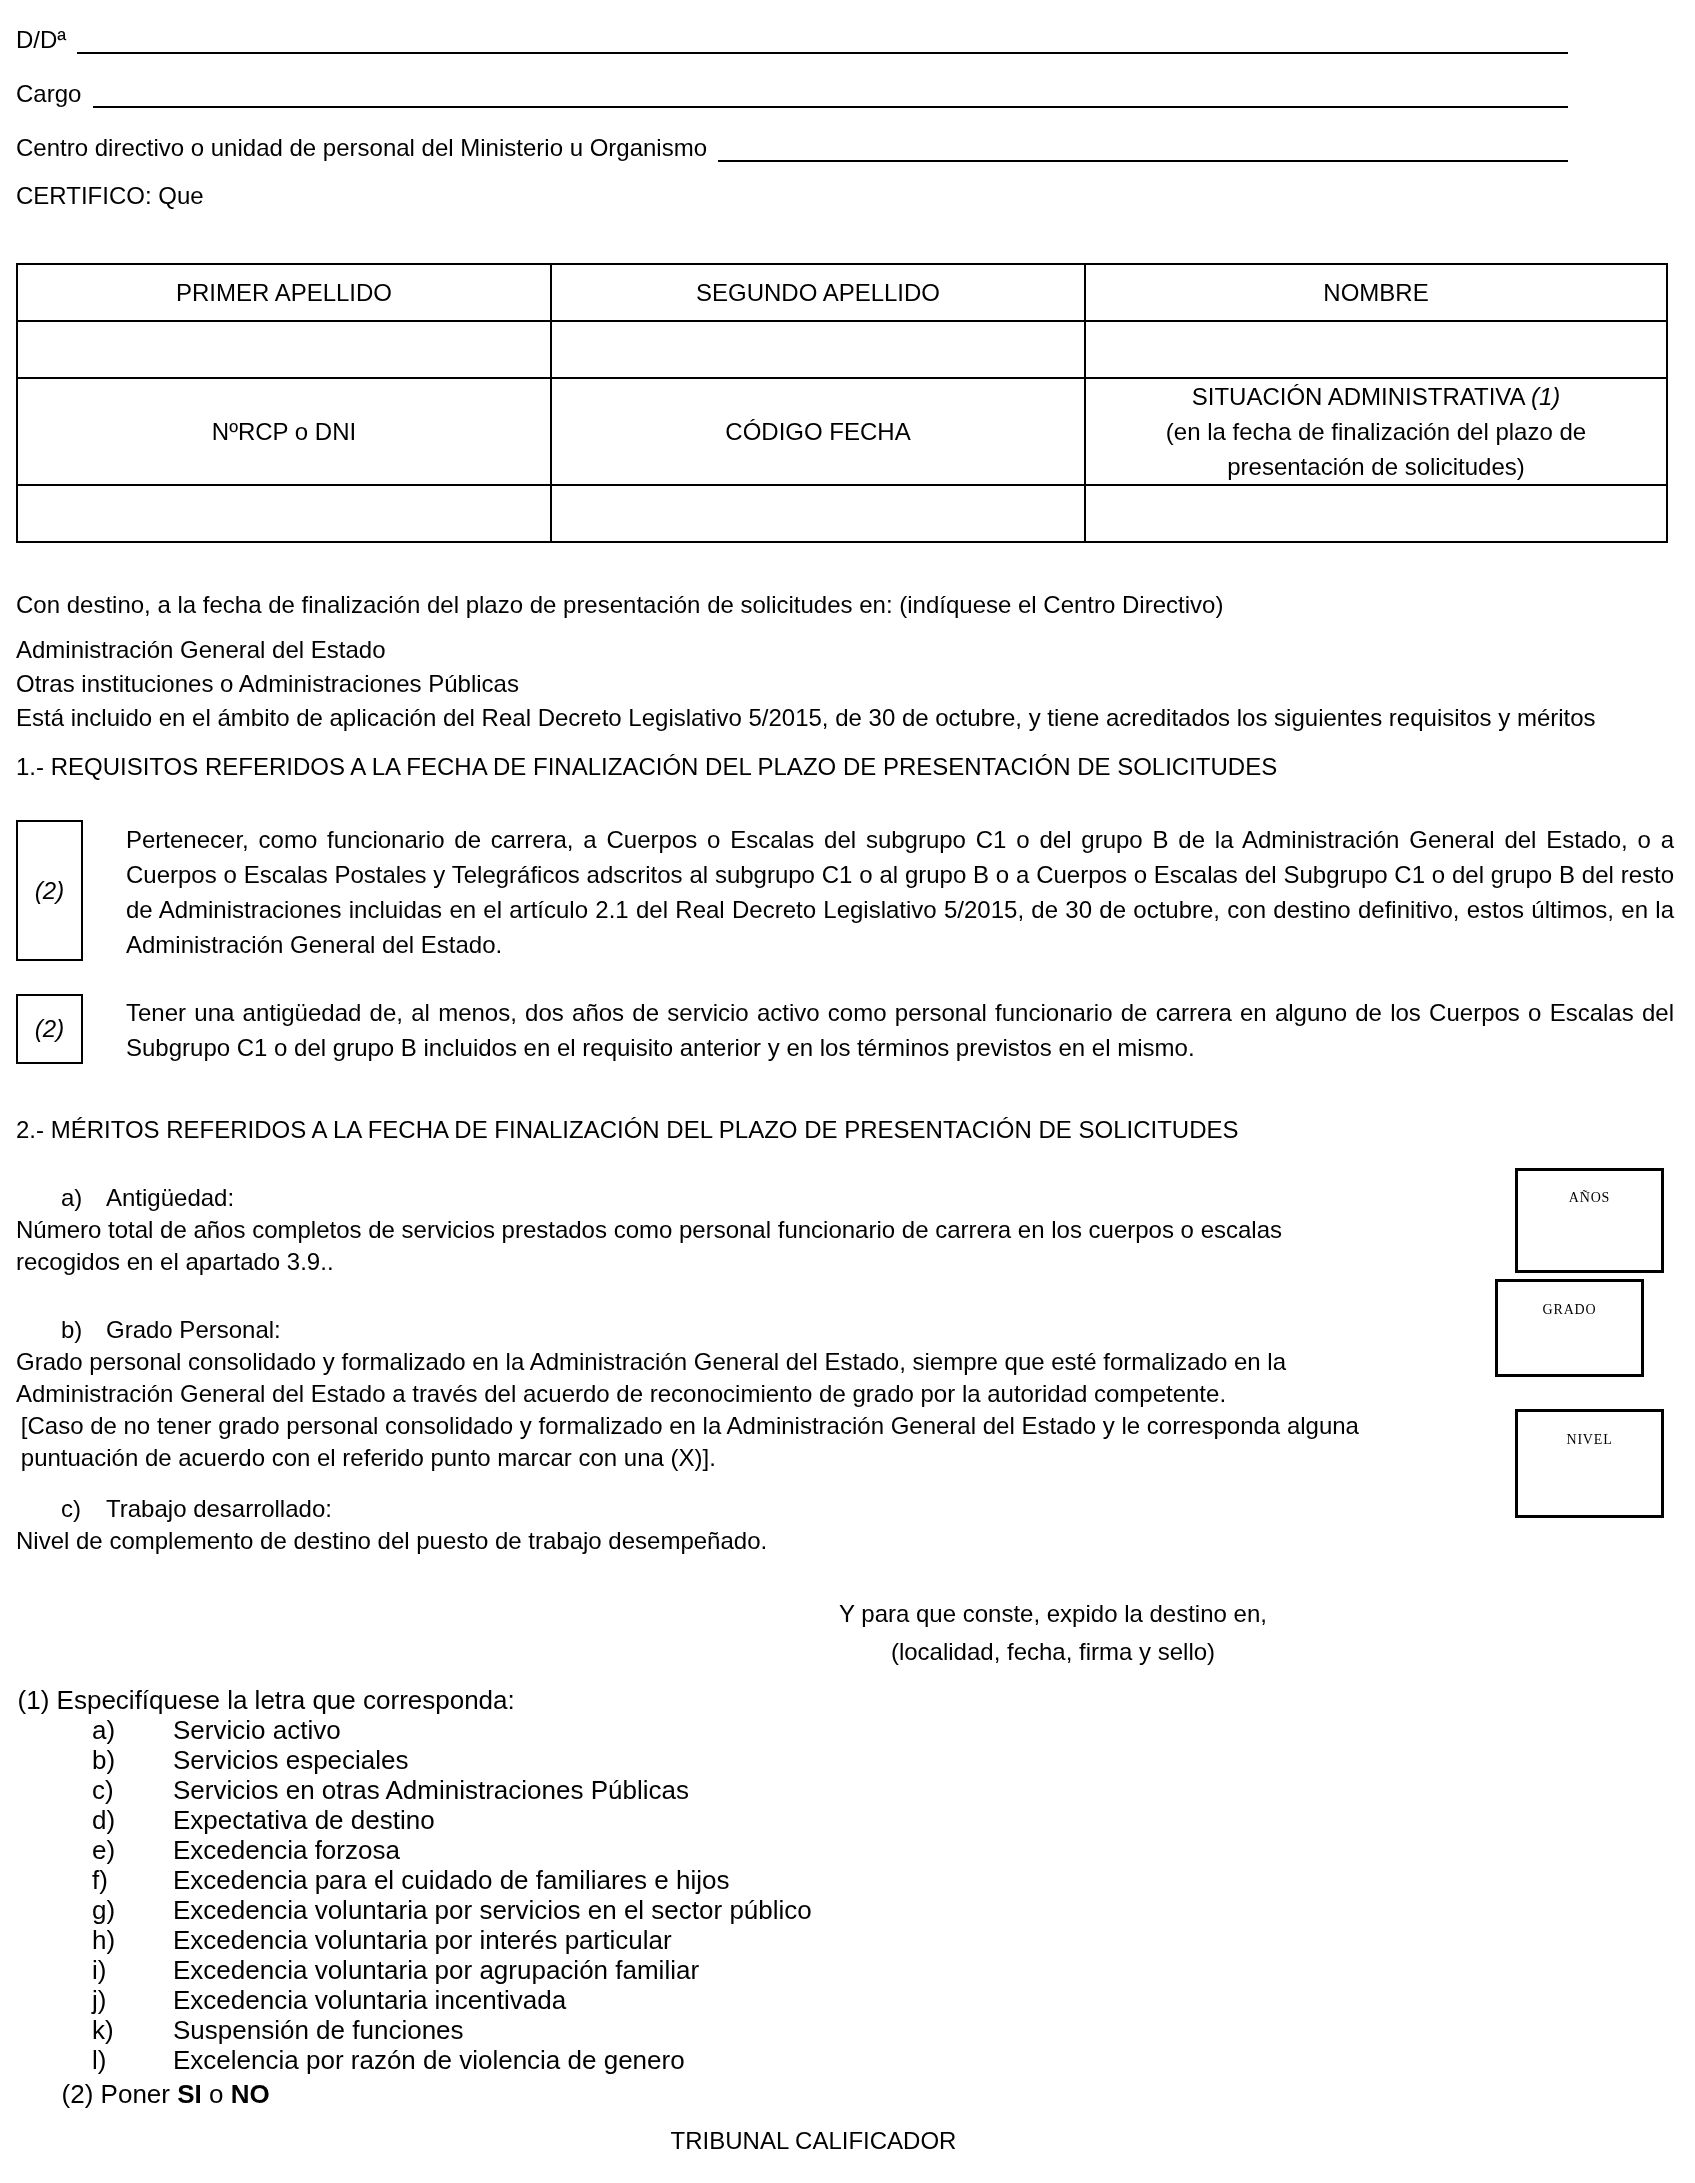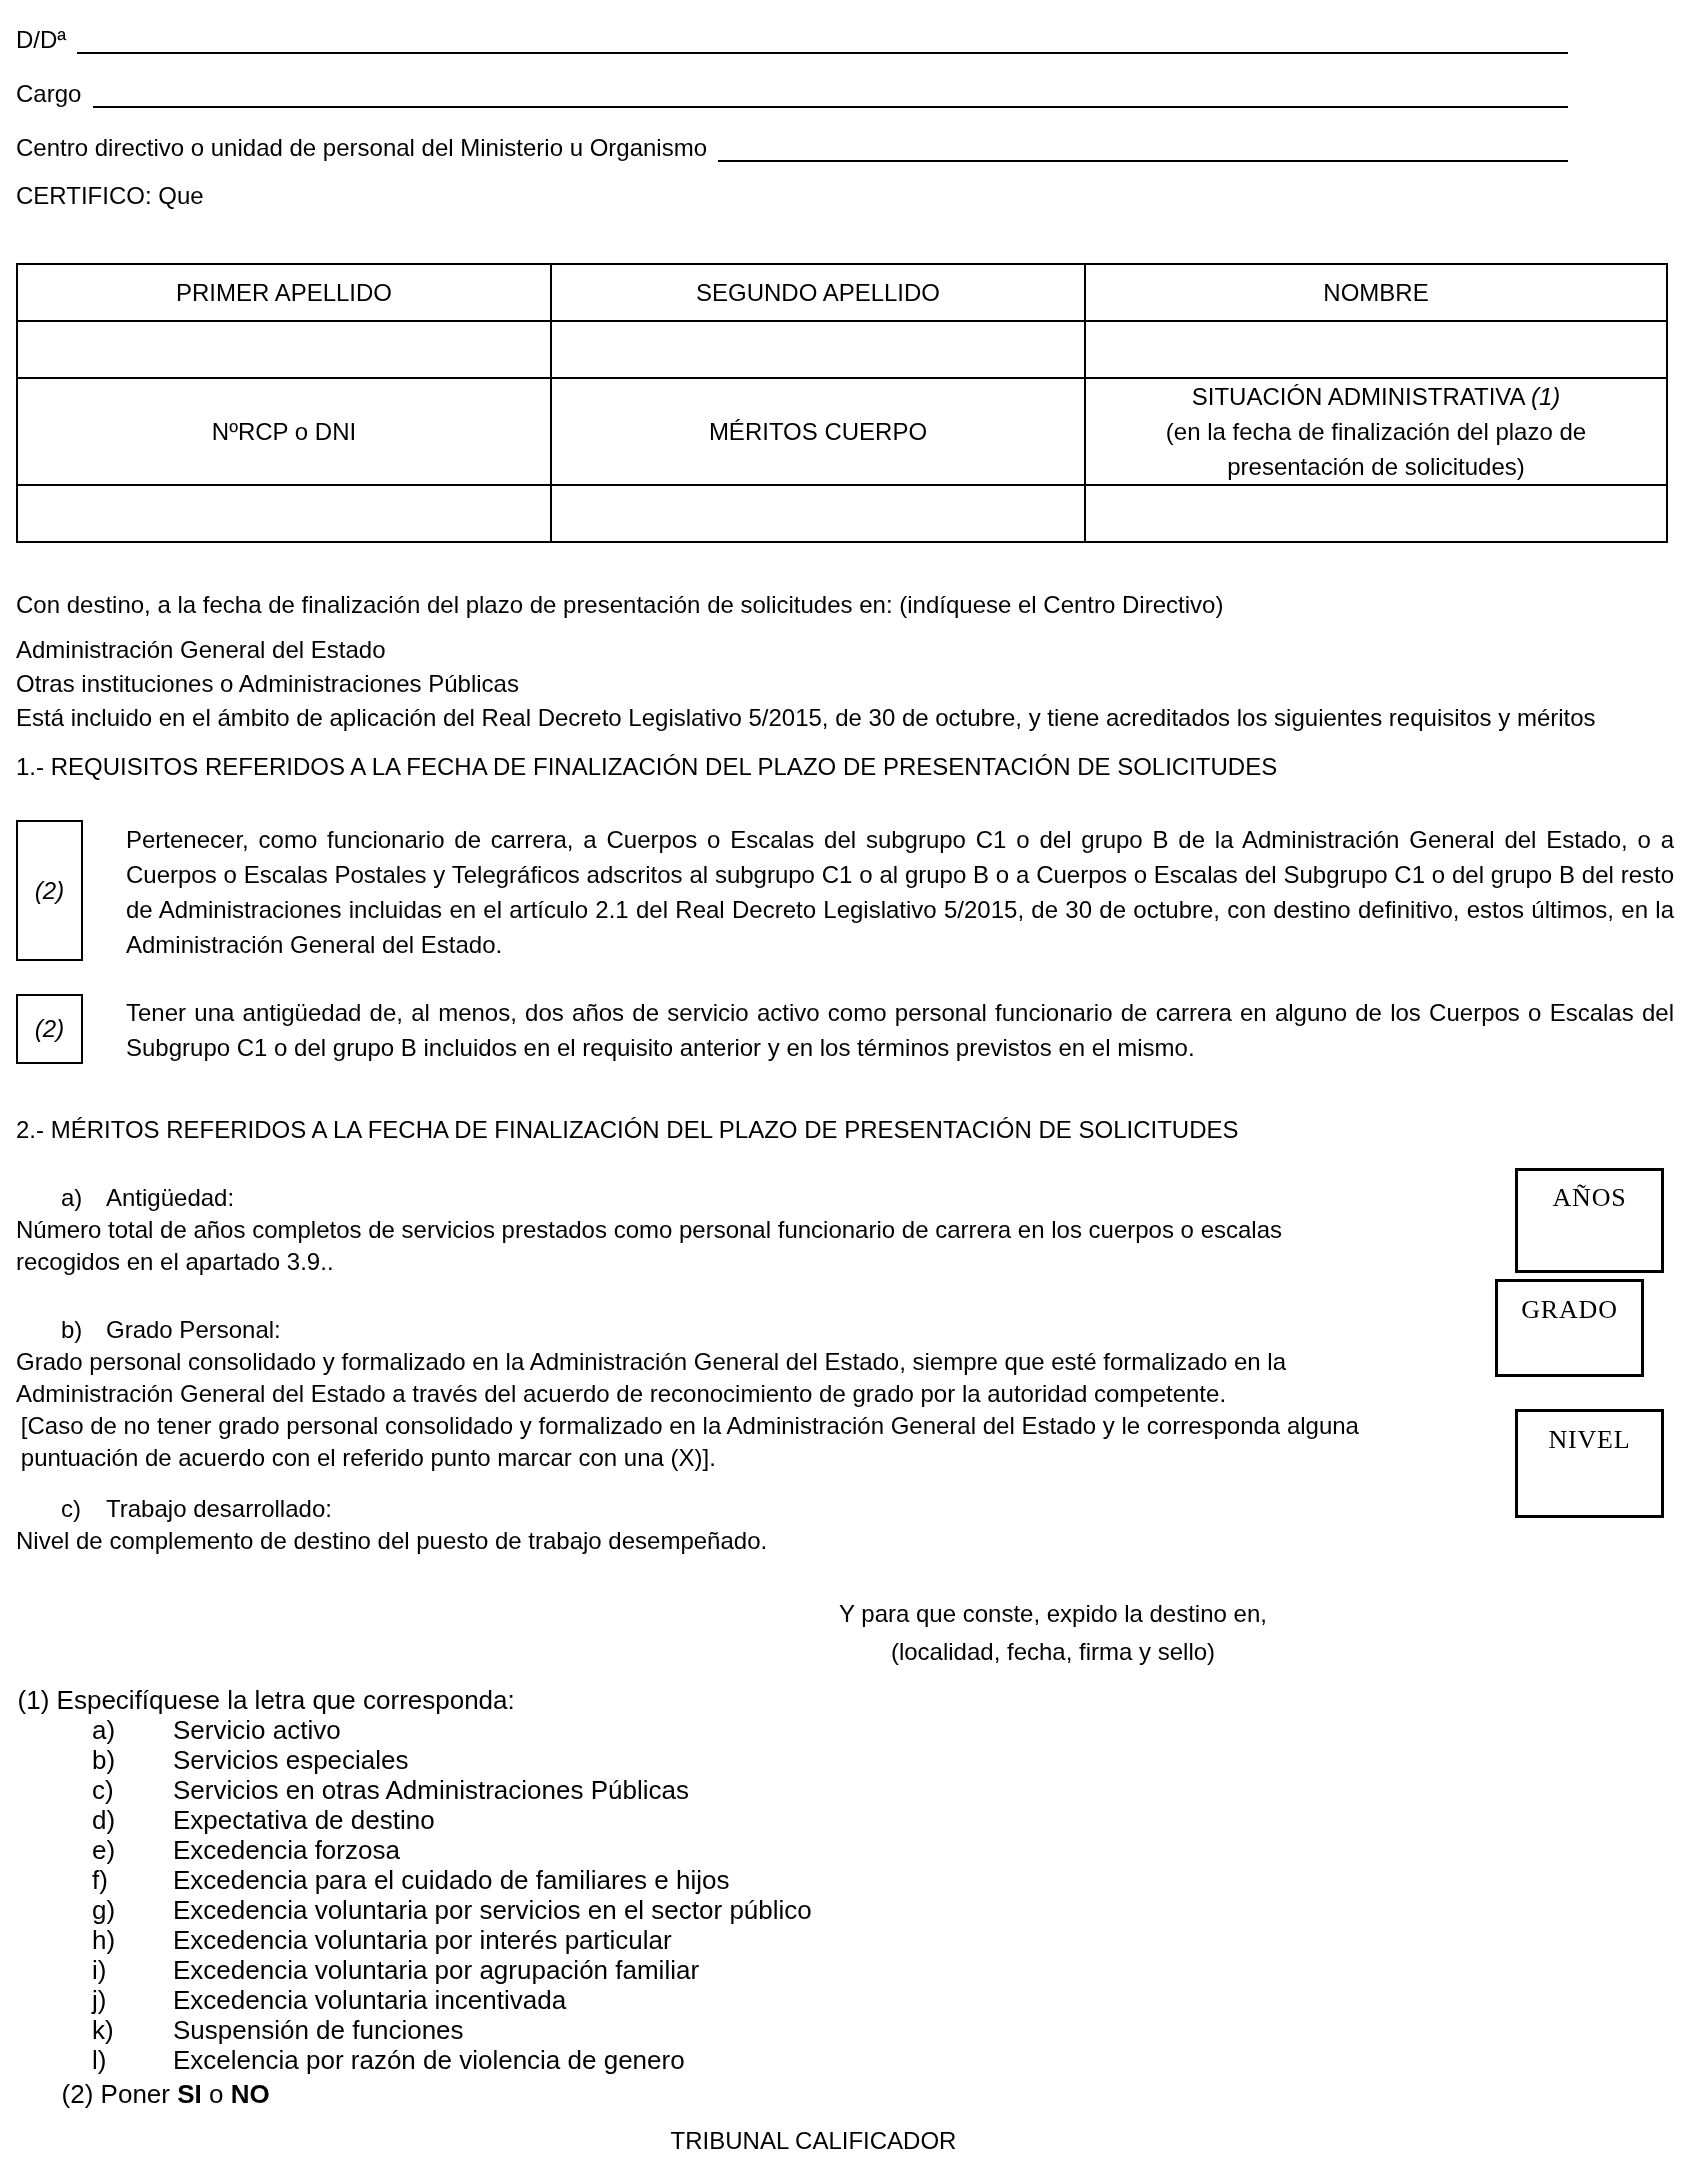--- a/index.html
+++ b/index.html
@@ -48,21 +48,21 @@
   .merits { position: relative; }
   .merit-head { padding-left: 45px; line-height: 32px; }
   .merit-letter { display: inline-block; width: 45px; }
   .merit-text { width: 1364px; line-height: 32px; }
   .merit-text .p2 { padding-left: 4.8px; }
   .head-b { margin-top: 36px; }
   .head-c { margin-top: 19px; }
 
   .value-box { position: absolute; border: 3.2px solid #000; width: 149px; background: #fff;
                text-align: center; font-family: "Liberation Serif", "DejaVu Serif", serif;
-               font-size: 26px; letter-spacing: 0.8px; padding-top: 11.2px; }
+               font-size: 14px; letter-spacing: 0.8px; padding-top: 11.2px; }
   .box-anos  { top: -14.4px; right: 16px; height: 105px; }
   .box-grado { top: 97px; right: 36px; height: 98px; }
   .box-nivel { top: 227px; right: 16px; height: 109px; }
 
   .closing { margin-top: 38px; margin-left: 415px; width: 1244px; text-align: center; line-height: 38px; }
 
   .footnotes { margin-top: 14.4px; font-size: 26px; }
   .fn-note1 { line-height: 29px; padding-left: 1.6px; }
   .fn-list { padding-left: 76px; }
   .fn-item { line-height: 30px; }
@@ -104,21 +104,21 @@
       <td>SEGUNDO APELLIDO</td>
       <td>NOMBRE</td>
     </tr>
     <tr class="row-input">
       <td></td>
       <td></td>
       <td></td>
     </tr>
     <tr class="row-head2">
       <td>NºRCP o DNI</td>
-      <td>MÉRITOS CUERPO</td>
+      <td>CÓDIGO FECHA</td>
       <td>
         <div class="sit-sub">
           <span>SITUACIÓN ADMINISTRATIVA</span>
           <span class="italic">(1)</span>
         </div>
         <div class="sit-sub">(en la fecha de finalización del plazo de</div>
         <div class="sit-sub">presentación de solicitudes)</div>
       </td>
     </tr>
     <tr class="row-input">

